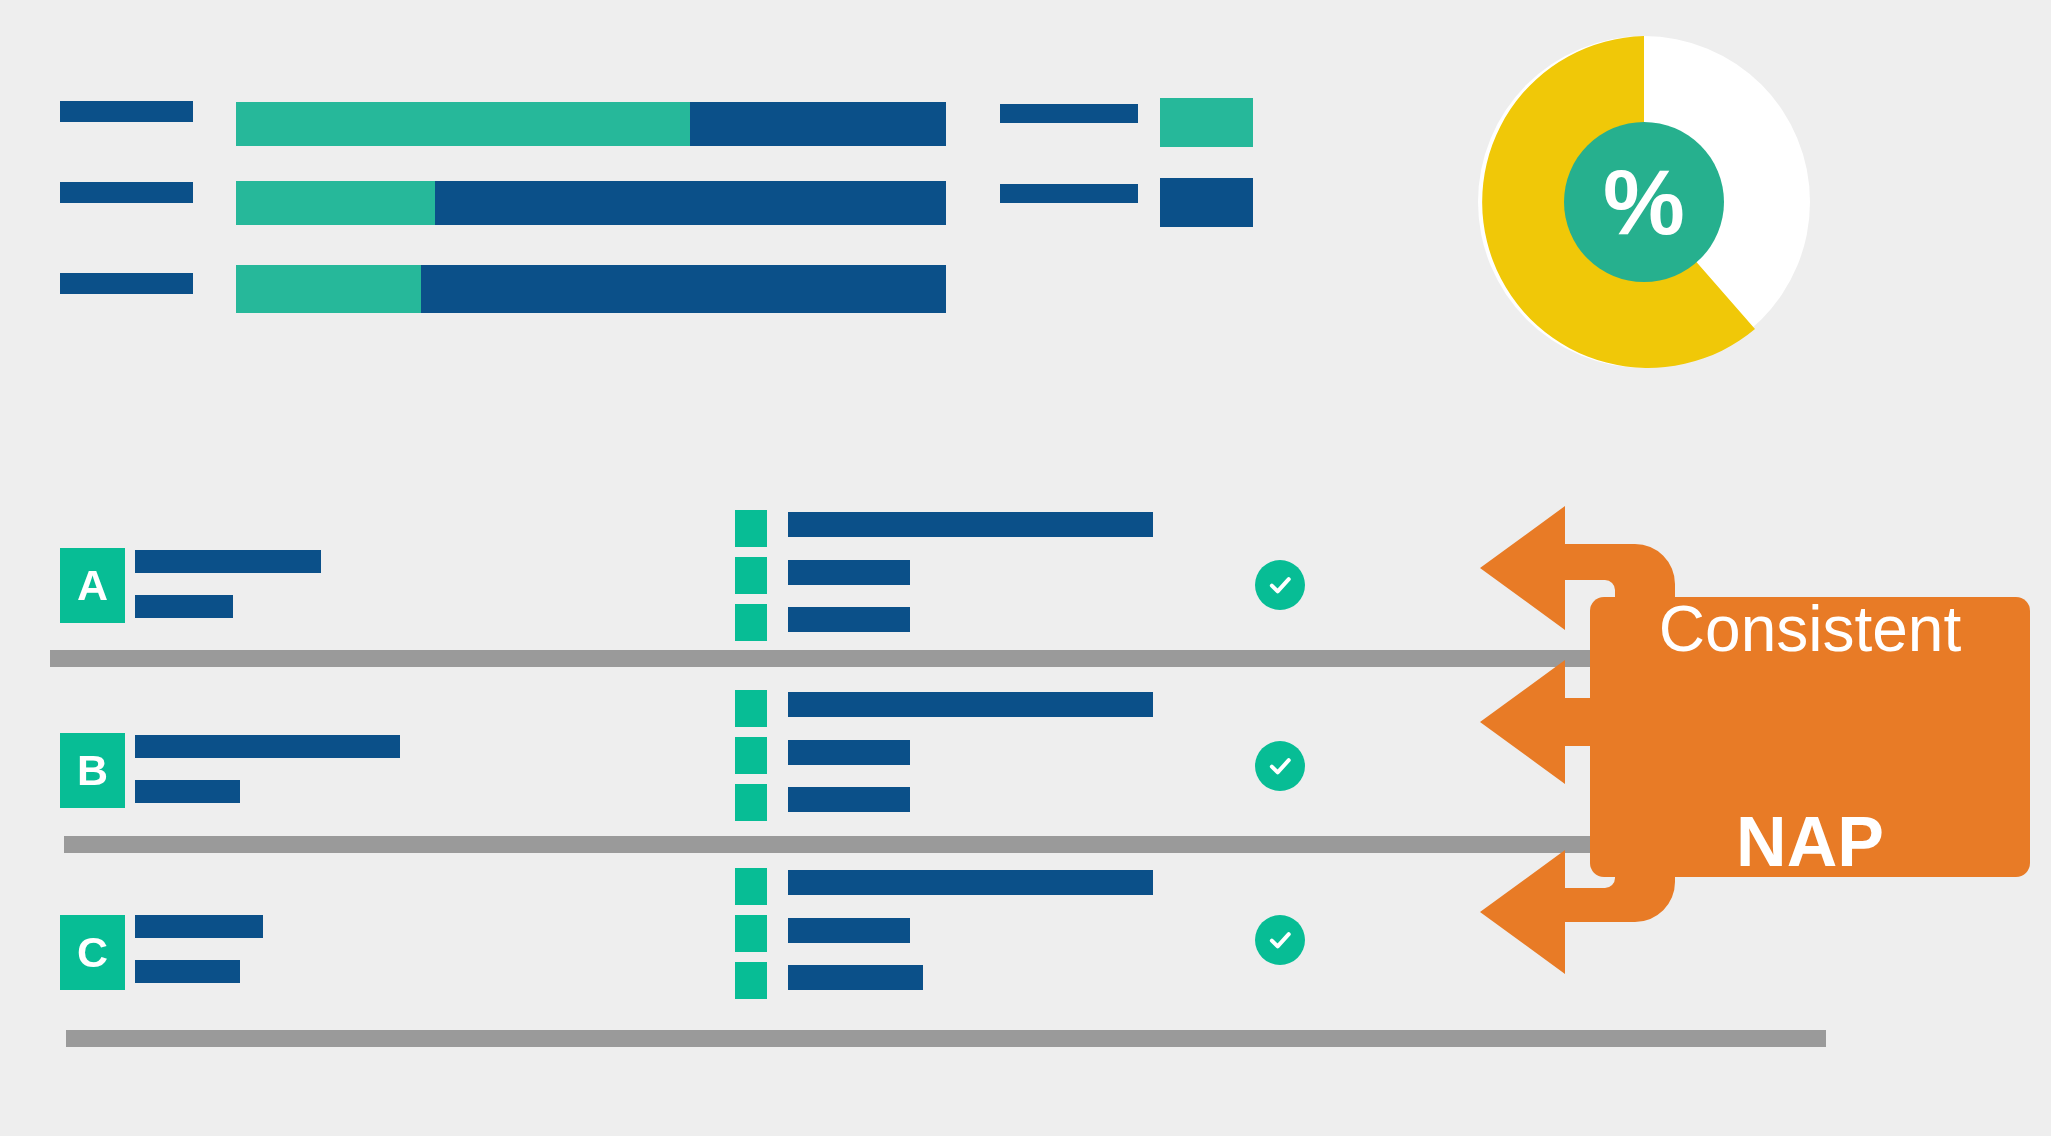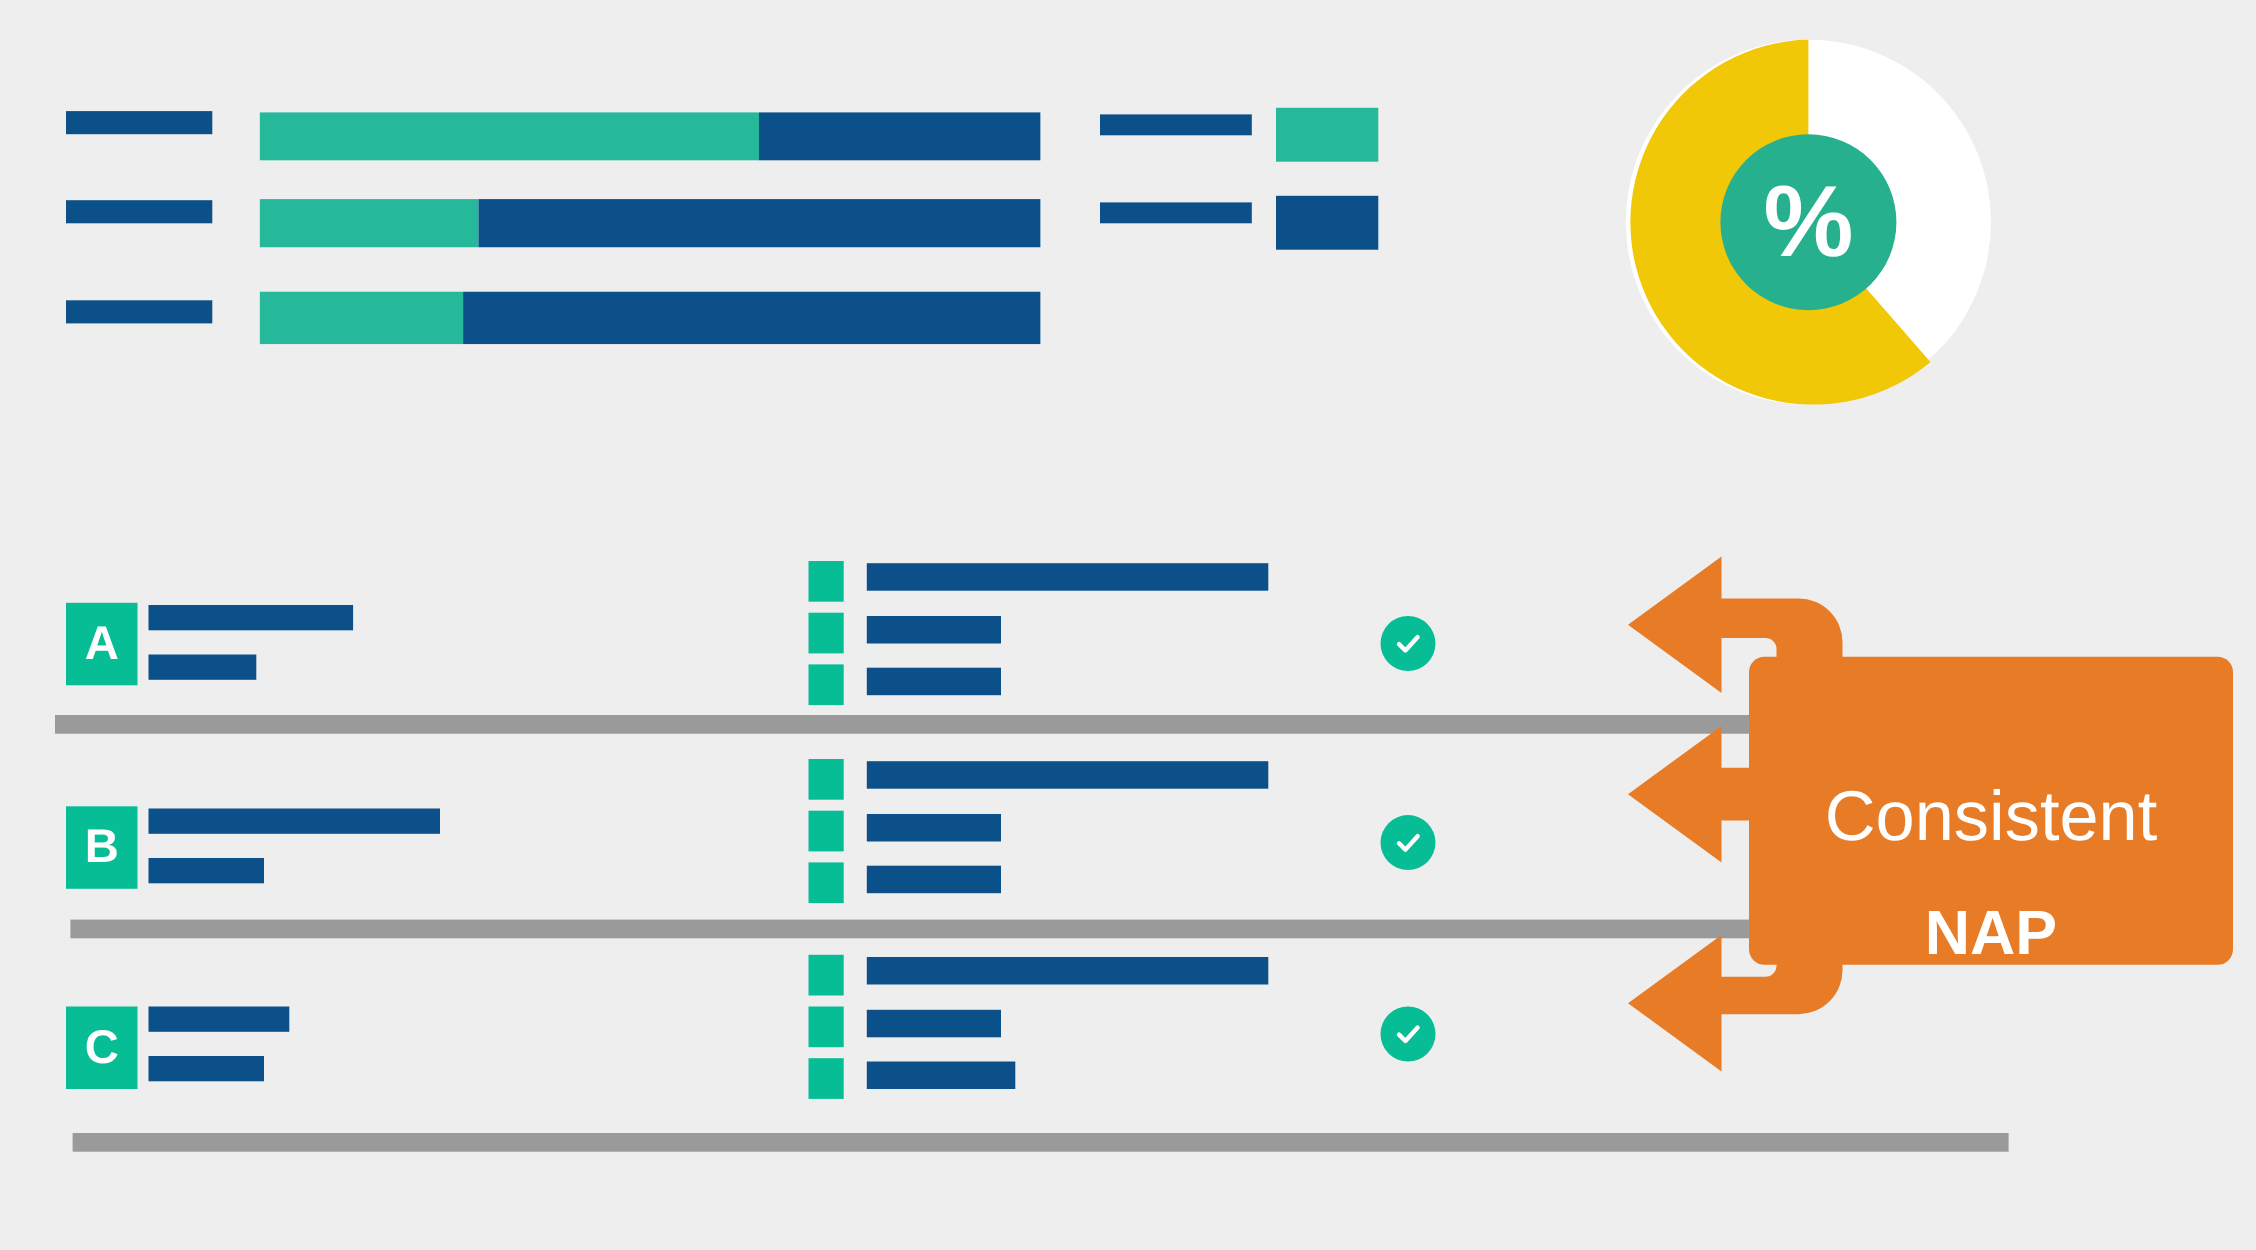--- a/index.html
+++ b/index.html
@@ -50,25 +50,25 @@
     border-radius:50%;background:#07bd95;
     display:flex;align-items:center;justify-content:center;
   }
   .check svg{display:block;}
 
   .rule{background:#9a9a9a;}
 
   
   .callout{
     background:#e87b26;border-radius:14px;
-    display:flex;flex-direction:column;align-items:center;justify-content:flex-end;
+    display:flex;flex-direction:column;align-items:center;justify-content:space-between;
     color:#ffffff;z-index:6;
   }
   .callout .l1{font-size:64px;line-height:1;font-weight:normal;}
-  .callout .l2{font-size:57px;line-height:1;font-weight:bold;margin-top:46px;}
+  .callout .l2{font-size:70px;line-height:1;font-weight:bold;margin-top:46px;}
   .arrow-svg{position:absolute;z-index:5;}
 </style>
 </head>
 <body>
 
 <div class="stage">
 
   <div class="abs" style="left:0;top:0;width:1320px;height:320px;">
 
     <div class="abs lbl-bar" style="left:60px;top:101px;width:133px;height:21px;"></div>

